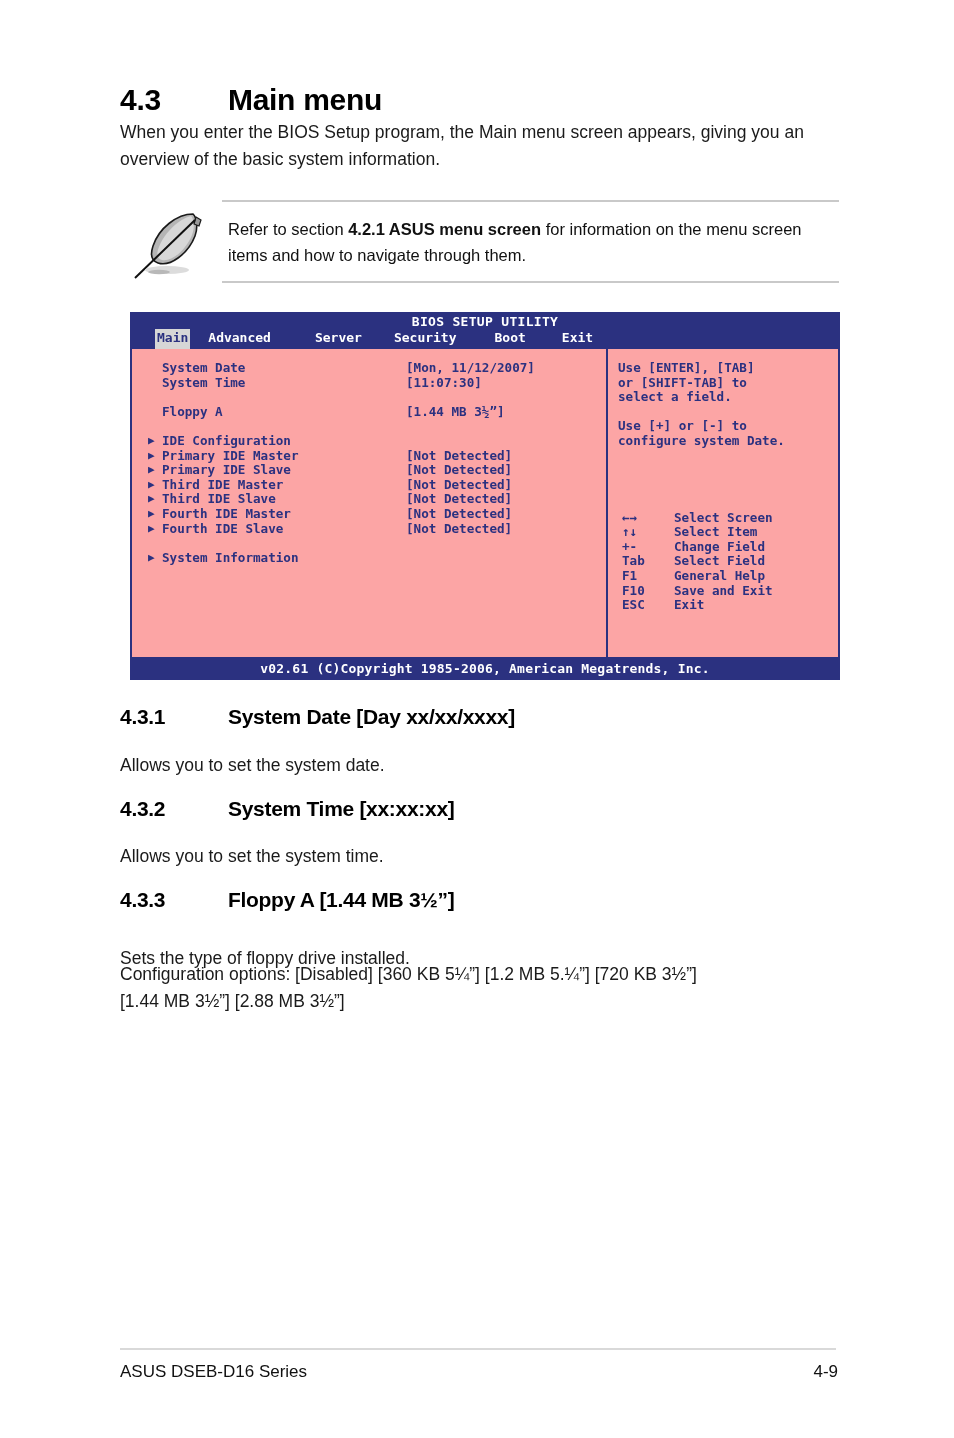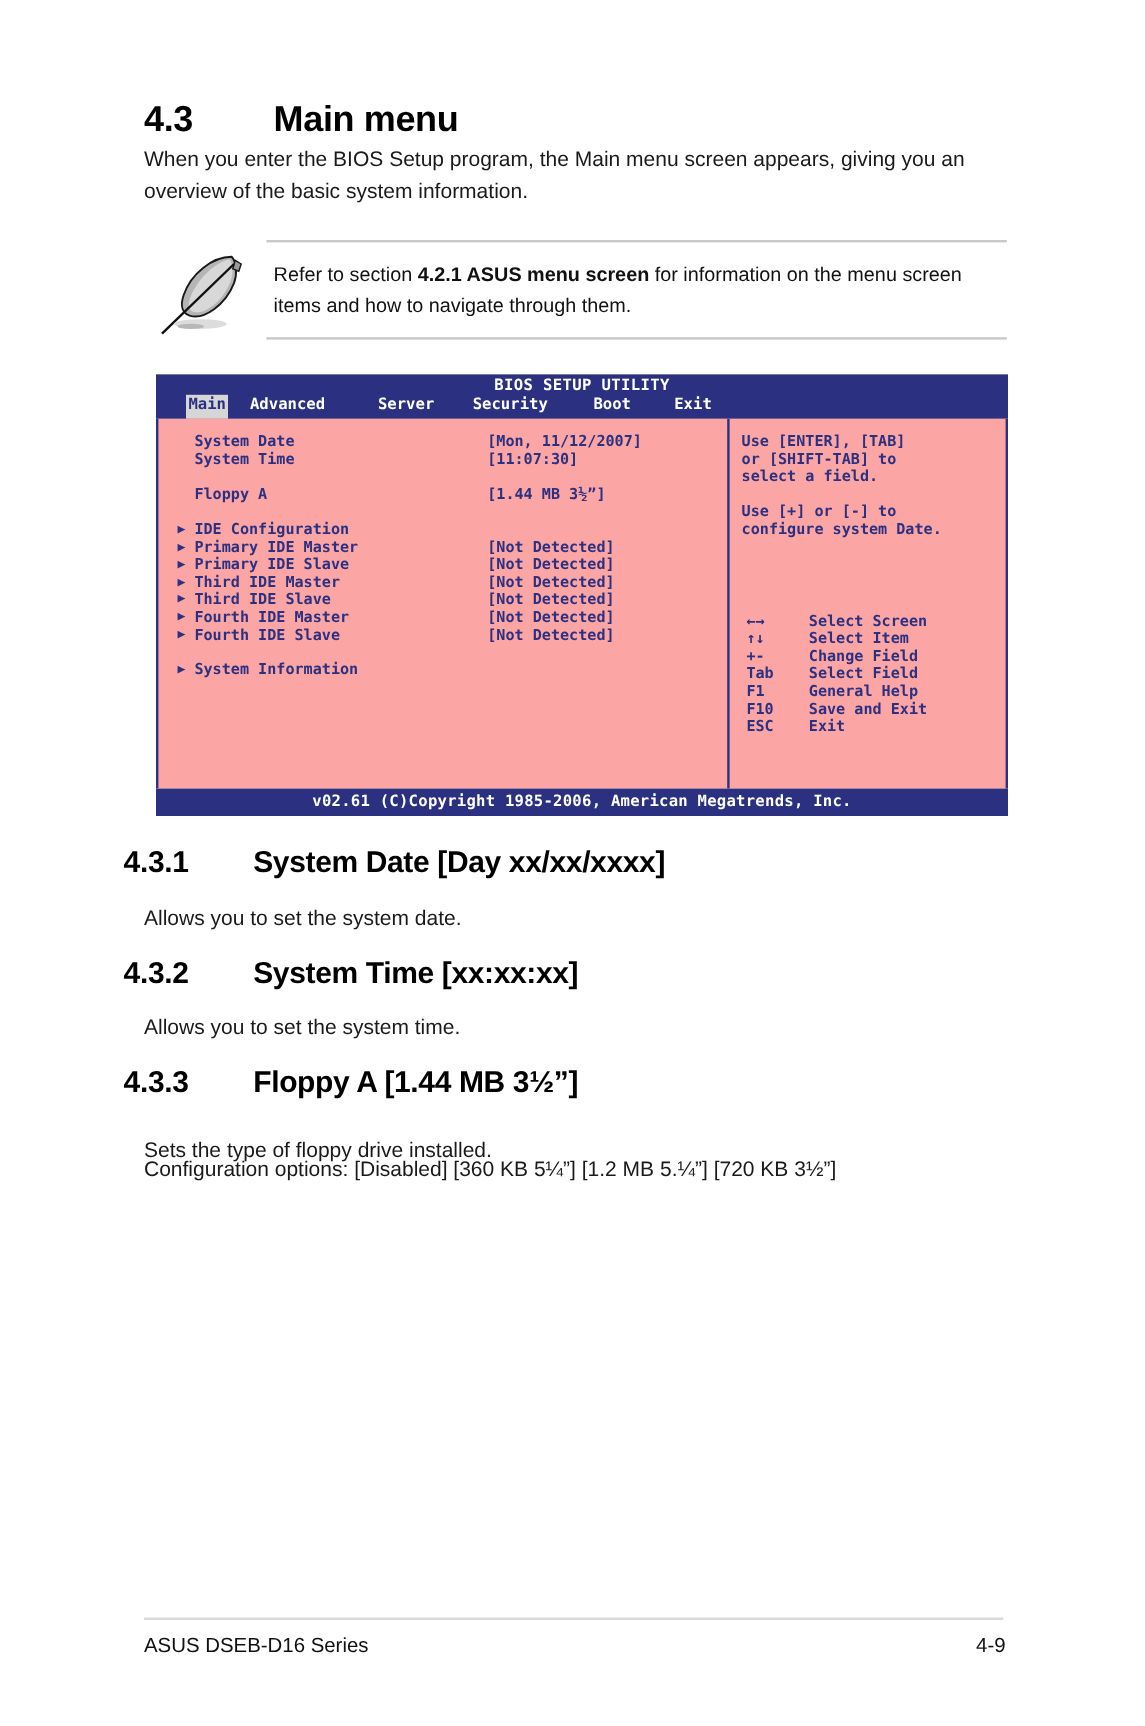--- a/index.html
+++ b/index.html
@@ -35,22 +35,22 @@
   .sec-head .ttl { display: inline-block; }
 
   .h1 {
     left: 120px;
     top: 83px;
     font-size: 30px;
   }
   .h1 .num { width: 108px; }
 
   .h2 {
-    font-size: 25px;
-    left: 103px;
+    font-size: 21px;
+    left: 120px;
   }
   .h2 .num { width: 108px; }
 
   .body-text {
     position: absolute;
     left: 120px;
     font-size: 17.5px;
     line-height: 27px;
     color: #1a1a1a;
   }
@@ -344,18 +344,19 @@
     <span class="ttl">System Time [xx:xx:xx]</span>
   </div>
   <div class="body-text" style="top:843px;">Allows you to set the system time.</div>
 
   <div class="sec-head h2" style="top:888px;">
     <span class="num">4.3.3</span>
     <span class="ttl">Floppy A [1.44 MB 3½”]</span>
   </div>
   <div class="body-text" style="top:924px;margin-top:21px;">Sets the type of floppy drive installed.</div>
   <div class="body-text" style="top:961px;">Configuration options: [Disabled] [360 KB 5¼”] [1.2 MB 5.¼”] [720 KB 3½”]</div>
+  <div class="body-text" style="top:988px;">[1.44 MB 3½”] [2.88 MB 3½”]</div>
 
   <div class="foot-rule"></div>
   <div class="foot-left">ASUS DSEB-D16 Series</div>
   <div class="foot-right">4-9</div>
 
 </div>
 
 </body></html>

